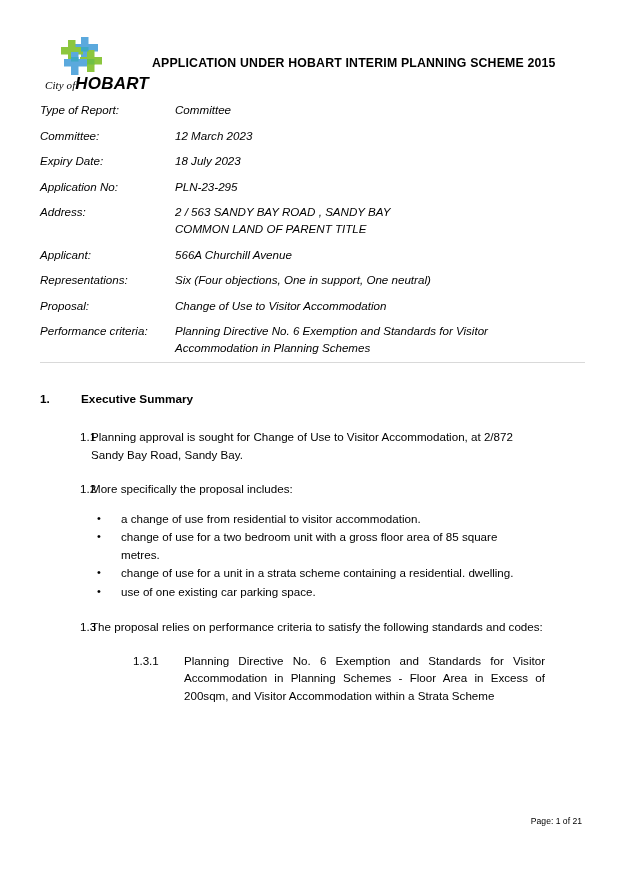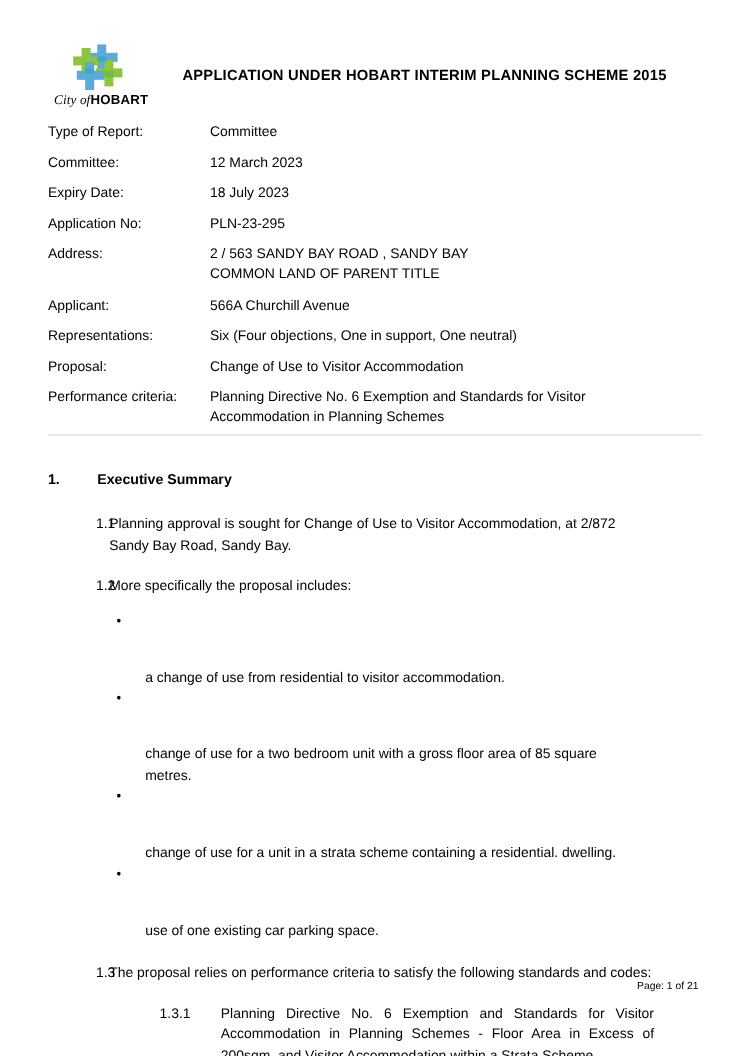--- a/index.html
+++ b/index.html
@@ -55,22 +55,23 @@
     line-height: 12px;
   }
   .logo-wordmark .w-city {
     font-family: "Liberation Serif", serif;
     font-style: italic;
     font-size: 11px;
   }
   .logo-wordmark .w-hobart {
     font-family: "Liberation Sans", sans-serif;
     font-weight: bold;
-    font-size: 11px;
+    font-size: 17px;
     letter-spacing: 0.2px;
+    font-style: italic;
   }
   .doc-title {
     position: absolute;
     left: 152px;
     top: 20px;
     font-size: 12.3px;
     font-weight: bold;
     letter-spacing: 0.18px;
     white-space: nowrap;
   }
@@ -79,20 +80,21 @@
   .meta {
     position: absolute;
     left: 40px;
     top: 101px;
     width: 545px;
   }
   .meta-row {
     display: flex;
     align-items: flex-start;
     margin-bottom: 8.5px;
+    font-style: italic;
   }
   .meta-label {
     width: 135px;
     flex: 0 0 135px;
     font-size: 11.6px;
     line-height: 17px;
   }
   .meta-value {
     flex: 1 1 auto;
     font-size: 11.6px;
@@ -168,21 +170,20 @@
   }
   .bullets li .bullet-dot {
     flex: 0 0 24px;
     width: 24px;
     font-size: 11px;
     line-height: 17.5px;
   }
   .bullets li .bullet-text {
     flex: 1 1 auto;
     max-width: 418px;
-    margin-top: 46px;
   }
 
   
   .subclause {
     display: flex;
     align-items: flex-start;
     margin-top: 16px;
     padding-left: 6px;
     margin-left: 36px;
   }

